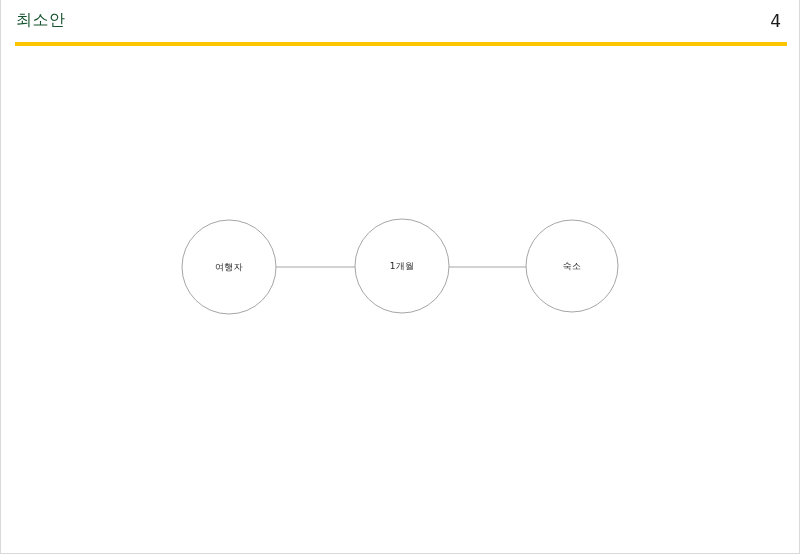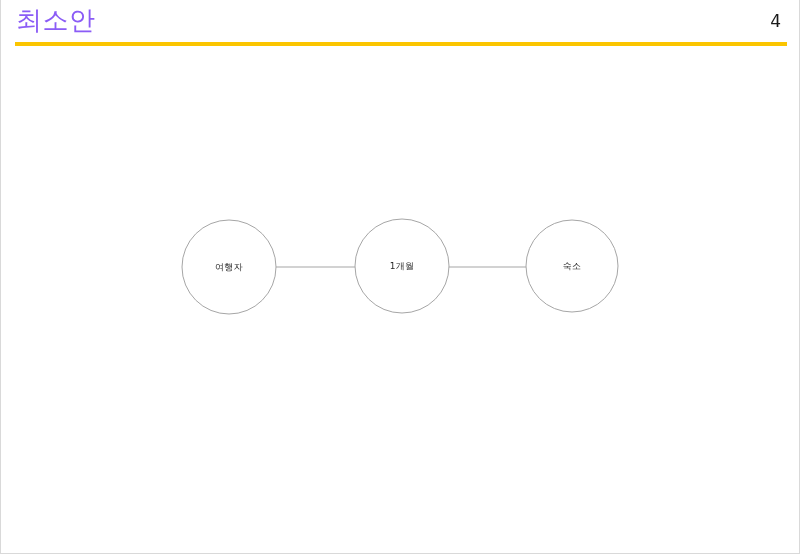--- a/index.html
+++ b/index.html
@@ -32,24 +32,24 @@
     position: absolute;
     left: 0;
     top: 0;
     width: 800px;
     height: 47px;
   }
   .slide-title {
     position: absolute;
     left: 15px;
     top: 5px;
-    font-size: 26px;
+    font-size: 16px;
     line-height: 30px;
     letter-spacing: 0.5px;
-    color: #8b5cf6;
+    color: #14532d;
     font-weight: 400;
     white-space: nowrap;
   }
   .page-number {
     position: absolute;
     right: 20px;
     top: 8px;
     font-size: 17px;
     line-height: 26px;
     color: #1a1a1a;

